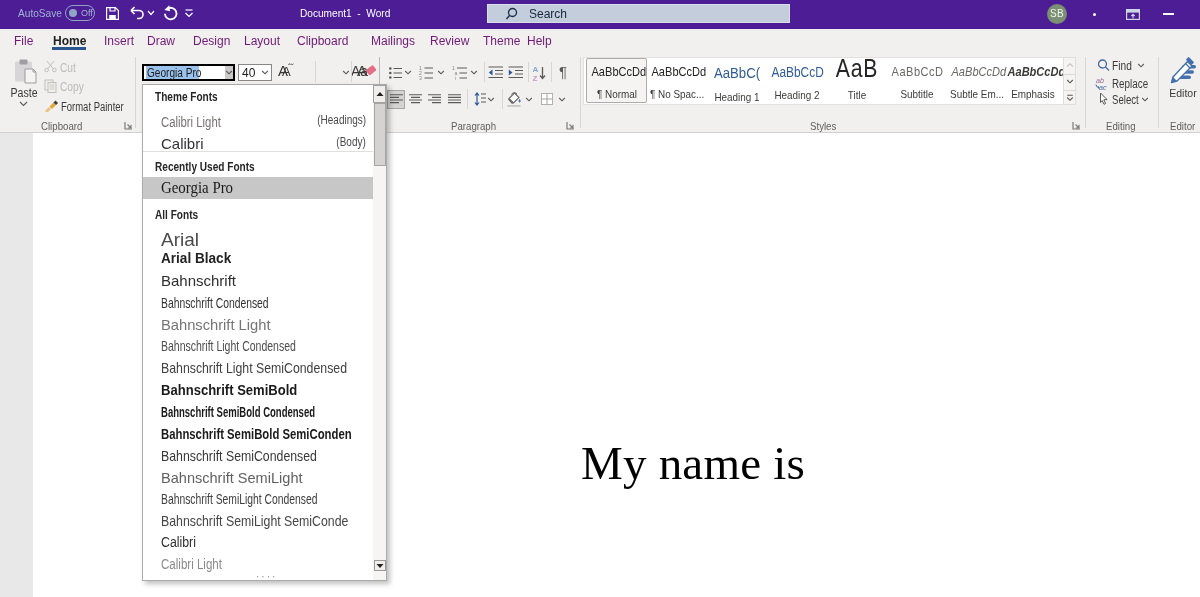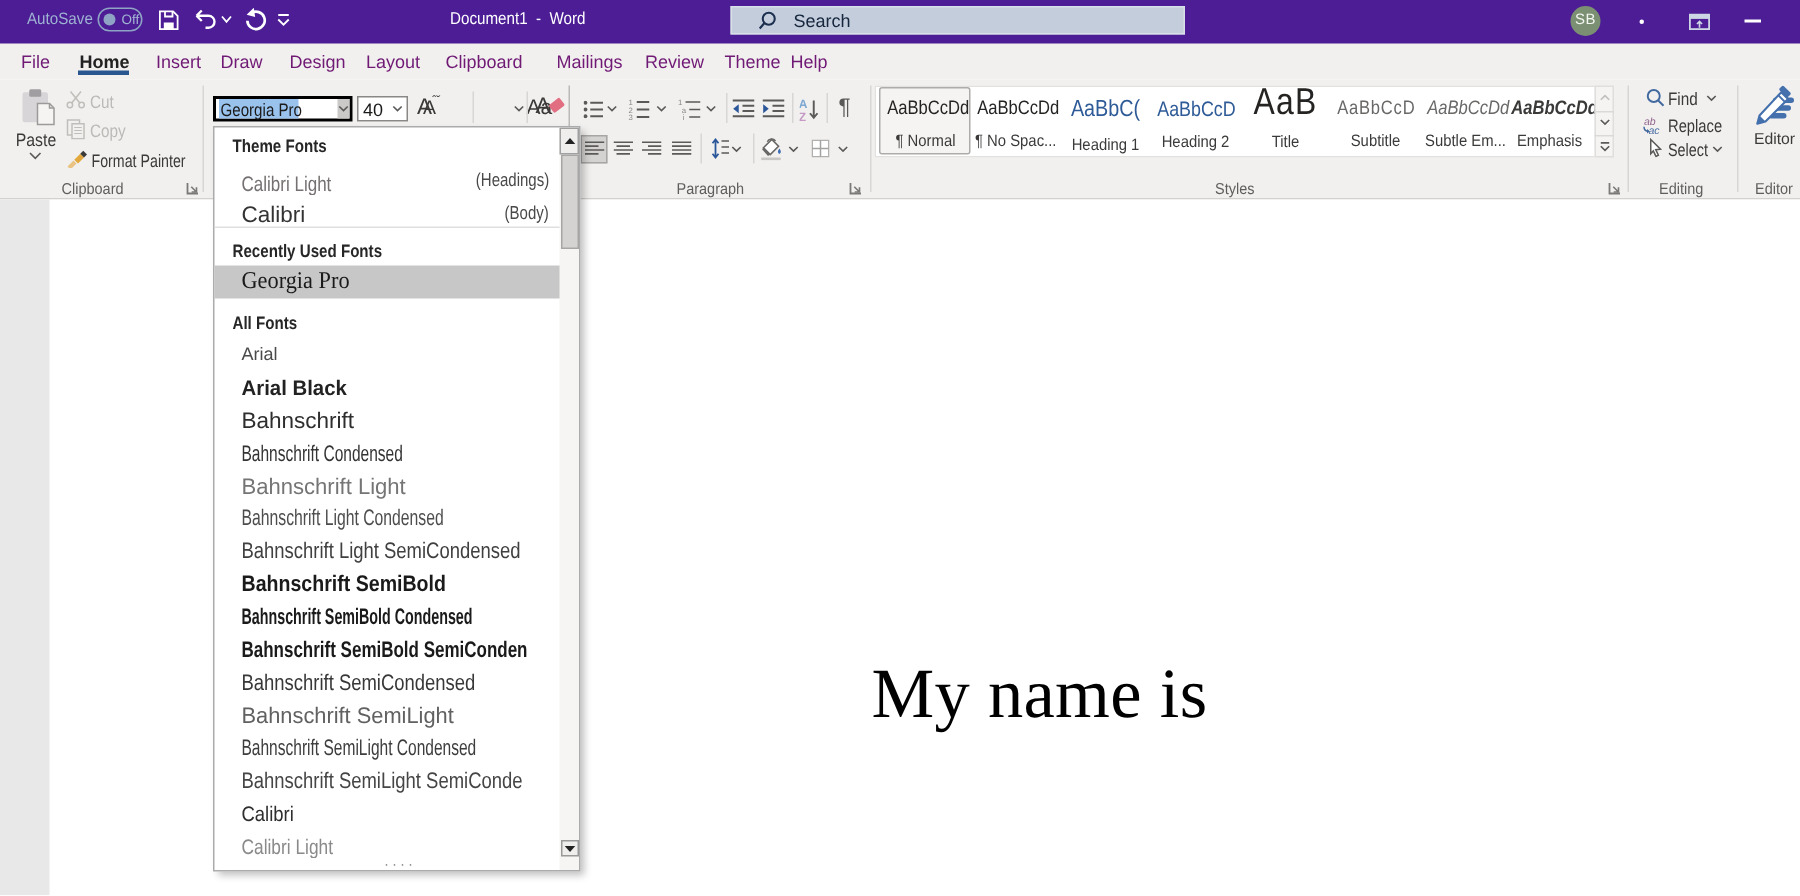--- a/index.html
+++ b/index.html
@@ -392,21 +392,21 @@
     <div class="dd-h" style="top:5px;">Theme Fonts</div>
     <div class="dd-i" style="top:29px;font-size:14px;color:#767171;transform:scaleX(0.81);">Calibri Light</div>
     <div class="dd-r" style="top:28px;">(Headings)</div>
     <div class="dd-i" style="top:50px;font-size:15px;color:#333;">Calibri</div>
     <div class="dd-r" style="top:50px;">(Body)</div>
     <div class="dd-sep" style="top:66px;"></div>
     <div class="dd-h" style="top:75px;">Recently Used Fonts</div>
     <div class="abs" style="left:0;top:92px;width:231px;height:22px;background:#c7c7c7;"></div>
     <div class="dd-i" style="top:94px;font-family:'Liberation Serif',serif;font-size:16px;color:#1a1a1a;transform:scaleX(0.93);">Georgia Pro</div>
     <div class="dd-h" style="top:123px;">All Fonts</div>
-    <div class="dd-i" style="top:144px;font-size:12px;color:#4a4a4a;">Arial</div>
+    <div class="dd-i" style="top:144px;font-size:19px;color:#4a4a4a;">Arial</div>
     <div class="dd-i" style="top:165px;font-size:14px;font-weight:900;color:#222;transform:scaleX(0.97);">Arial Black</div>
     <div class="dd-i" style="top:187px;color:#2e2e2e;">Bahnschrift</div>
     <div class="dd-i" style="top:209px;color:#333;transform:scaleX(0.69);">Bahnschrift Condensed</div>
     <div class="dd-i" style="top:231px;color:#757575;transform:scaleX(0.98);">Bahnschrift Light</div>
     <div class="dd-i" style="top:252px;color:#4d4d4d;transform:scaleX(0.70);">Bahnschrift Light Condensed</div>
     <div class="dd-i" style="top:274px;color:#404040;transform:scaleX(0.82);">Bahnschrift Light SemiCondensed</div>
     <div class="dd-i" style="top:296px;font-weight:700;color:#1a1a1a;transform:scaleX(0.87);">Bahnschrift SemiBold</div>
     <div class="dd-i" style="top:318px;font-weight:700;color:#1a1a1a;transform:scaleX(0.635);">Bahnschrift SemiBold Condensed</div>
     <div class="dd-i" style="top:340px;font-weight:700;color:#1a1a1a;transform:scaleX(0.755);">Bahnschrift SemiBold SemiConden</div>
     <div class="dd-i" style="top:362px;color:#383838;transform:scaleX(0.82);">Bahnschrift SemiCondensed</div>

